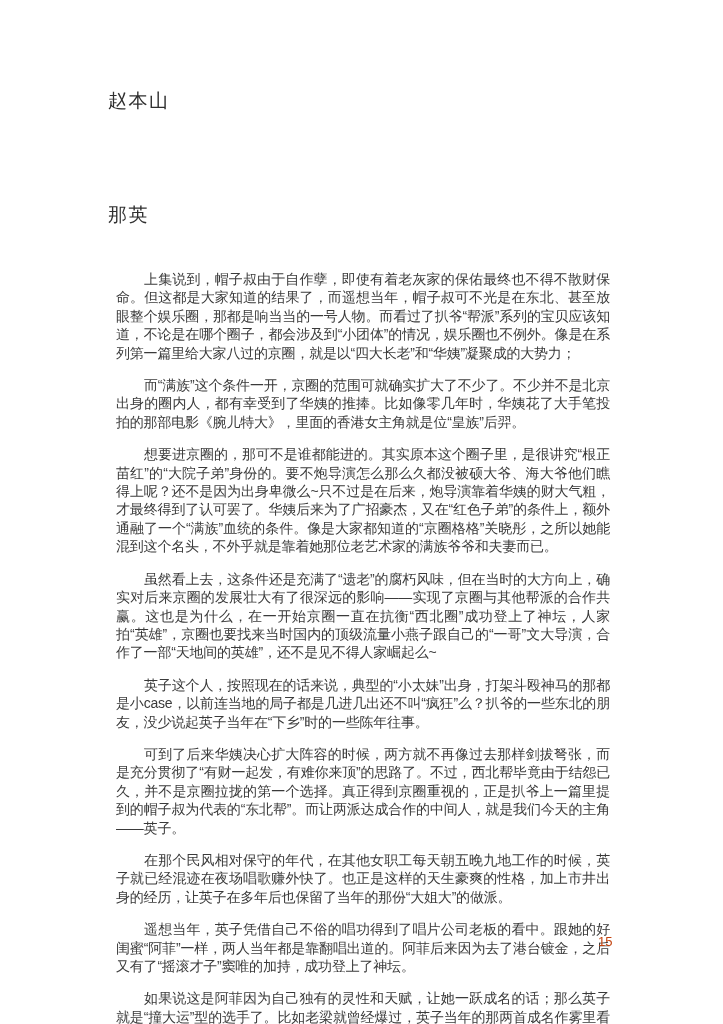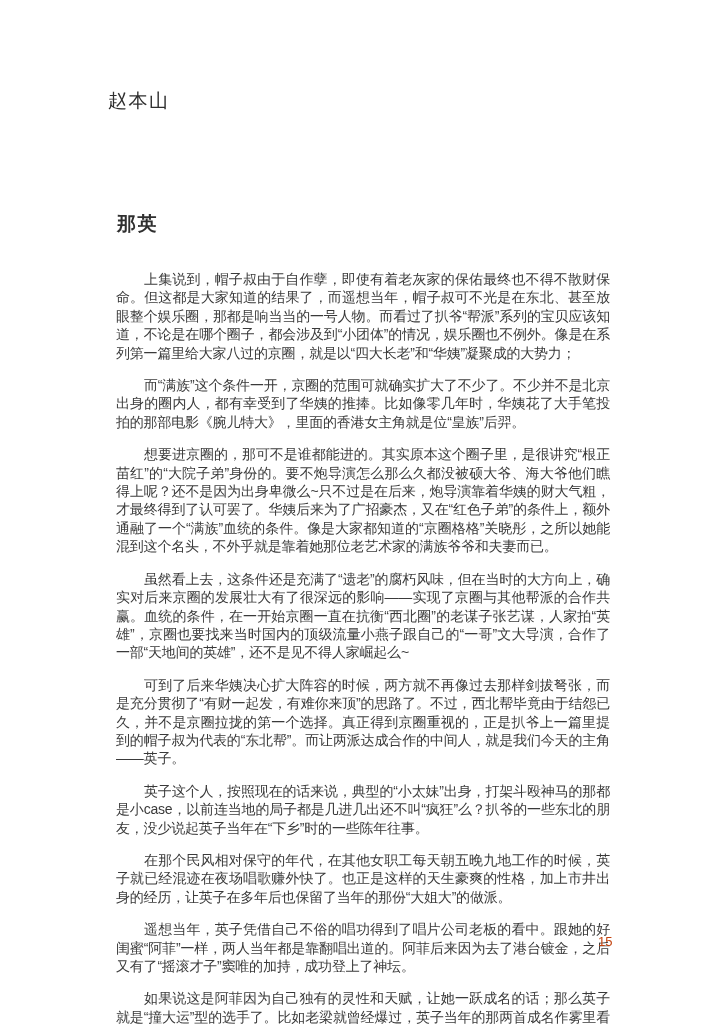--- a/index.html
+++ b/index.html
@@ -23,23 +23,23 @@
     margin: 0;
     font-size: 19px;
     font-weight: 400;
     color: #2f2f2f;
     letter-spacing: 1.5px;
   }
   .title-section {
     position: absolute;
     left: 108px;
     top: 202px;
-    margin: 9px;
+    margin: 0;
     font-size: 19px;
-    font-weight: 700;
+    font-weight: 400;
     color: #2f2f2f;
     letter-spacing: 1.5px;
   }
   .article {
     position: absolute;
     left: 102px;
     top: 256px;
     width: 522px;
     font-size: 14px;
     line-height: 18.4px;
@@ -66,23 +66,23 @@
 <div class="page">
 
   <h1 class="title-top">赵本山</h1>
 
   <h2 class="title-section">那英</h2>
 
   <div class="article">
     <p>上集说到，帽子叔由于自作孽，即使有着老灰家的保佑最终也不得不散财保命。但这都是大家知道的结果了，而遥想当年，帽子叔可不光是在东北、甚至放眼整个娱乐圈，那都是响当当的一号人物。而看过了扒爷“帮派”系列的宝贝应该知道，不论是在哪个圈子，都会涉及到“小团体”的情况，娱乐圈也不例外。像是在系列第一篇里给大家八过的京圈，就是以“四大长老”和“华姨”凝聚成的大势力；</p>
     <p>而“满族”这个条件一开，京圈的范围可就确实扩大了不少了。不少并不是北京出身的圈内人，都有幸受到了华姨的推捧。比如像零几年时，华姨花了大手笔投拍的那部电影《腕儿特大》，里面的香港女主角就是位“皇族”后羿。</p>
     <p>想要进京圈的，那可不是谁都能进的。其实原本这个圈子里，是很讲究“根正苗红”的“大院子弟”身份的。要不炮导演怎么那么久都没被硕大爷、海大爷他们瞧得上呢？还不是因为出身卑微么~只不过是在后来，炮导演靠着华姨的财大气粗，才最终得到了认可罢了。华姨后来为了广招豪杰，又在“红色子弟”的条件上，额外通融了一个“满族”血统的条件。像是大家都知道的“京圈格格”关晓彤，之所以她能混到这个名头，不外乎就是靠着她那位老艺术家的满族爷爷和夫妻而已。</p>
-    <p>虽然看上去，这条件还是充满了“遗老”的腐朽风味，但在当时的大方向上，确实对后来京圈的发展壮大有了很深远的影响——实现了京圈与其他帮派的合作共赢。血统的条件，在一开始京圈一直在抗衡“西北圈”的老谋子张艺谋，人家拍“英雄”，京圈也要找来当时国内的顶级流量小燕子跟自己的“一哥”文大导演，合作了一部“天地间的英雄”，还不是见不得人家崛起么~</p>
+    <p>虽然看上去，这条件还是充满了“遗老”的腐朽风味，但在当时的大方向上，确实对后来京圈的发展壮大有了很深远的影响——实现了京圈与其他帮派的合作共赢。这也是为什么，在一开始京圈一直在抗衡“西北圈”成功登上了神坛，人家拍“英雄”，京圈也要找来当时国内的顶级流量小燕子跟自己的“一哥”文大导演，合作了一部“天地间的英雄”，还不是见不得人家崛起么~</p>
+    <p>英子这个人，按照现在的话来说，典型的“小太妹”出身，打架斗殴神马的那都是小case，以前连当地的局子都是几进几出还不叫“疯狂”么？扒爷的一些东北的朋友，没少说起英子当年在“下乡”时的一些陈年往事。</p>
     <p>可到了后来华姨决心扩大阵容的时候，两方就不再像过去那样剑拔弩张，而是充分贯彻了“有财一起发，有难你来顶”的思路了。不过，西北帮毕竟由于结怨已久，并不是京圈拉拢的第一个选择。真正得到京圈重视的，正是扒爷上一篇里提到的帽子叔为代表的“东北帮”。而让两派达成合作的中间人，就是我们今天的主角——英子。</p>
-    <p>英子这个人，按照现在的话来说，典型的“小太妹”出身，打架斗殴神马的那都是小case，以前连当地的局子都是几进几出还不叫“疯狂”么？扒爷的一些东北的朋友，没少说起英子当年在“下乡”时的一些陈年往事。</p>
     <p>在那个民风相对保守的年代，在其他女职工每天朝五晚九地工作的时候，英子就已经混迹在夜场唱歌赚外快了。也正是这样的天生豪爽的性格，加上市井出身的经历，让英子在多年后也保留了当年的那份“大姐大”的做派。</p>
     <p>遥想当年，英子凭借自己不俗的唱功得到了唱片公司老板的看中。跟她的好闺蜜“阿菲”一样，两人当年都是靠翻唱出道的。阿菲后来因为去了港台镀金，之后又有了“摇滚才子”窦唯的加持，成功登上了神坛。</p>
     <p>如果说这是阿菲因为自己独有的灵性和天赋，让她一跃成名的话；那么英子就是“撞大运”型的选手了。比如老梁就曾经爆过，英子当年的那两首成名作雾里看花，原本定的都不是她来唱。没想到最终在机缘巧合下，英子还真就凭借那几首歌红了。不过这事，饶是老梁也没敢说的太直白。哪那么多的“天上掉馅饼”呢？还不是因为英子当时是仗着自己有靠</p>
   </div>
 
   <div class="page-number">15</div>
 
 </div>
 
 </body></html>

